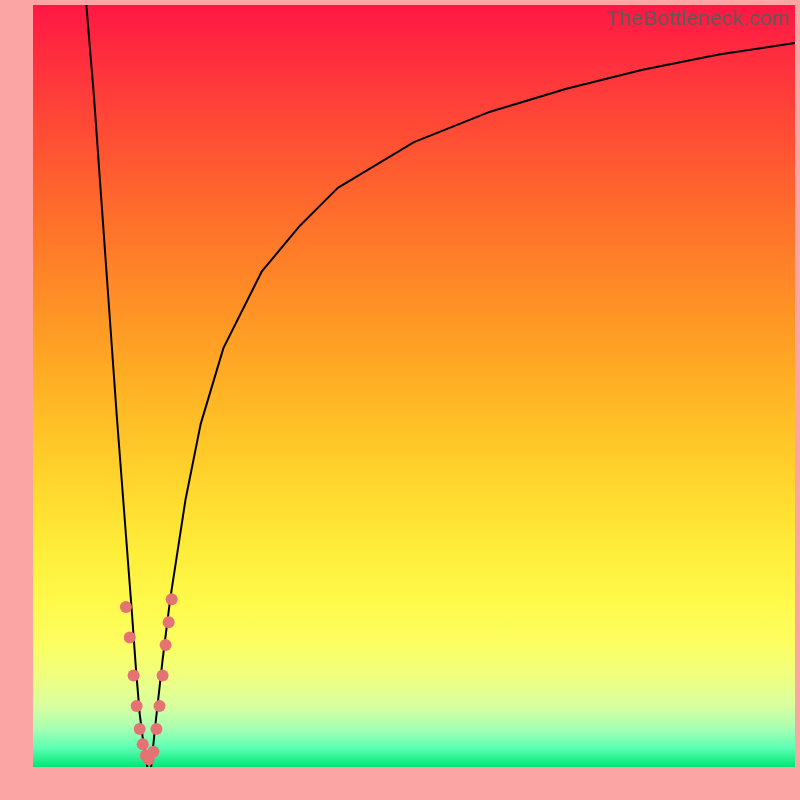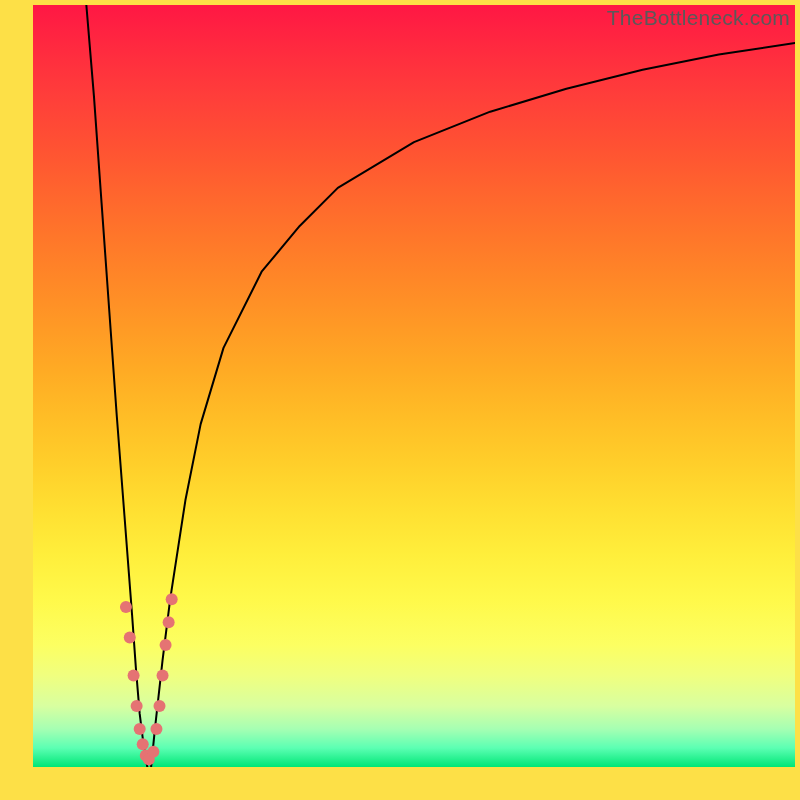--- a/index.html
+++ b/index.html
@@ -8,21 +8,21 @@
     width: 800px;
     height: 800px;
     overflow: hidden;
     background: #000;
     font-family: Arial, Helvetica, sans-serif;
   }
   .frame {
     position: relative;
     width: 800px;
     height: 800px;
-    background: #fde047;
+    background: #fca5a5;
   }
   .plot-area {
     position: absolute;
     left: 33px;
     top: 5px;
     width: 762px;
     height: 762px;
     overflow: hidden;
   }
   .gradient-bg {

